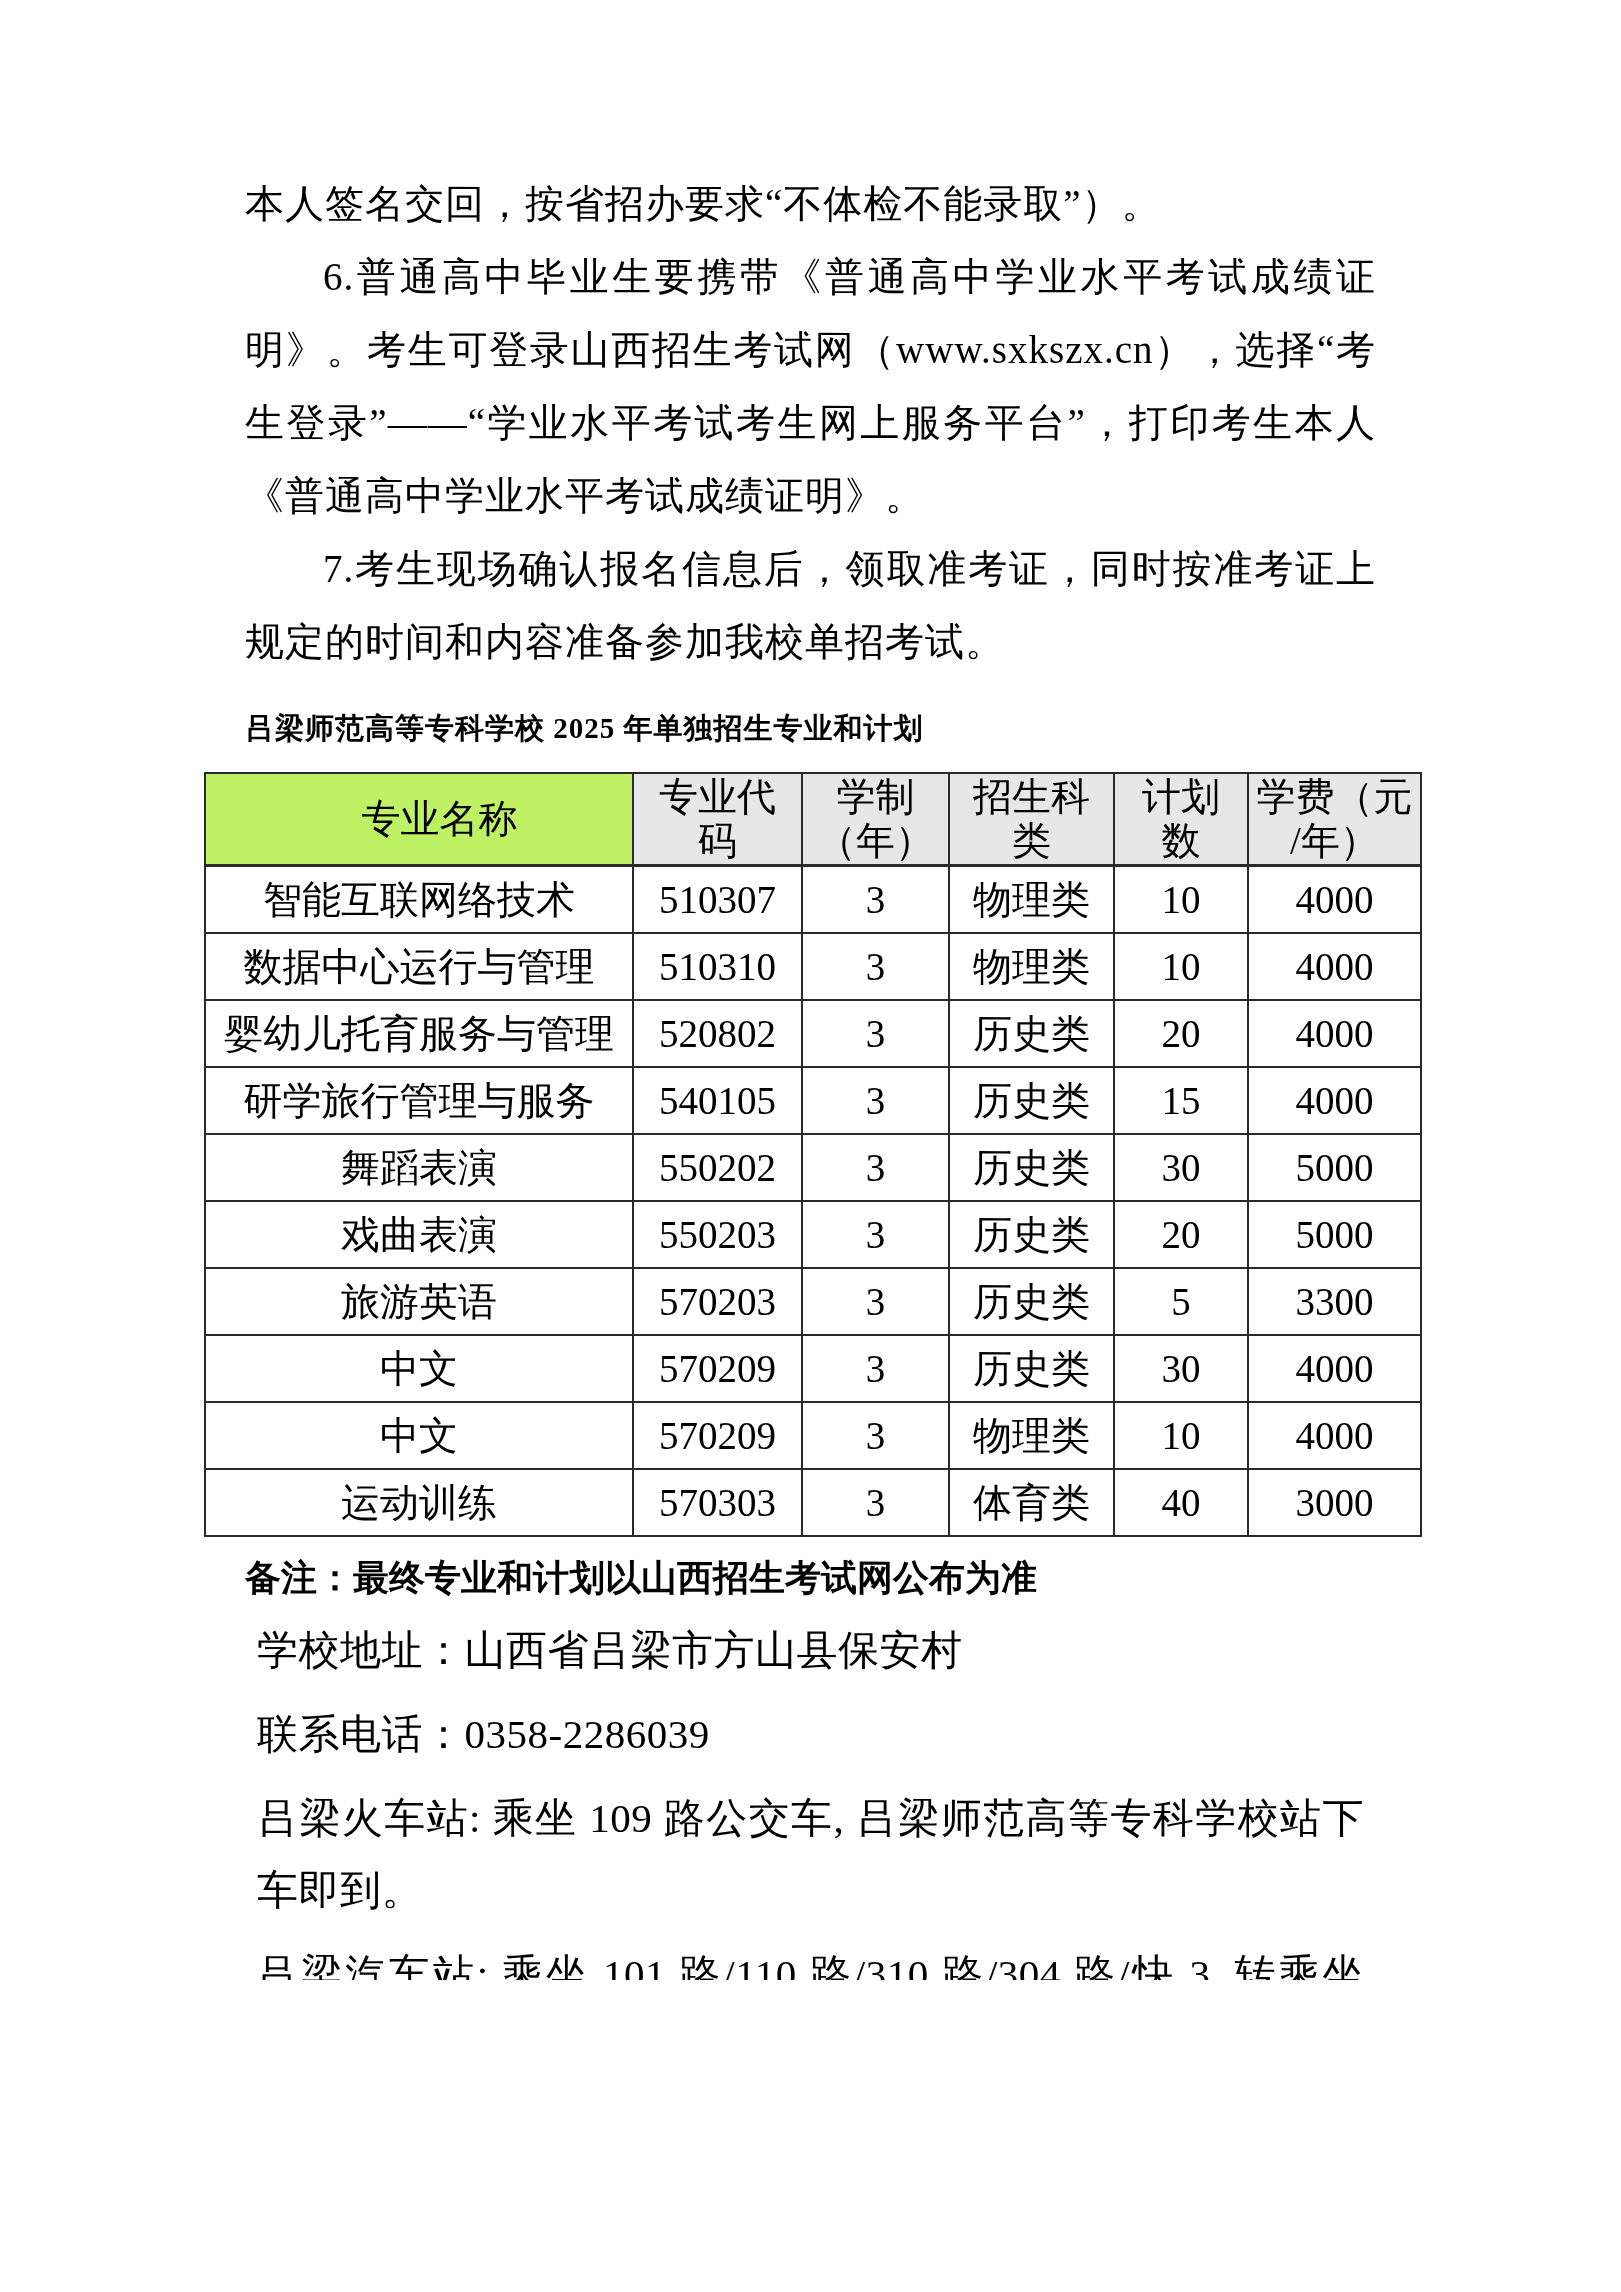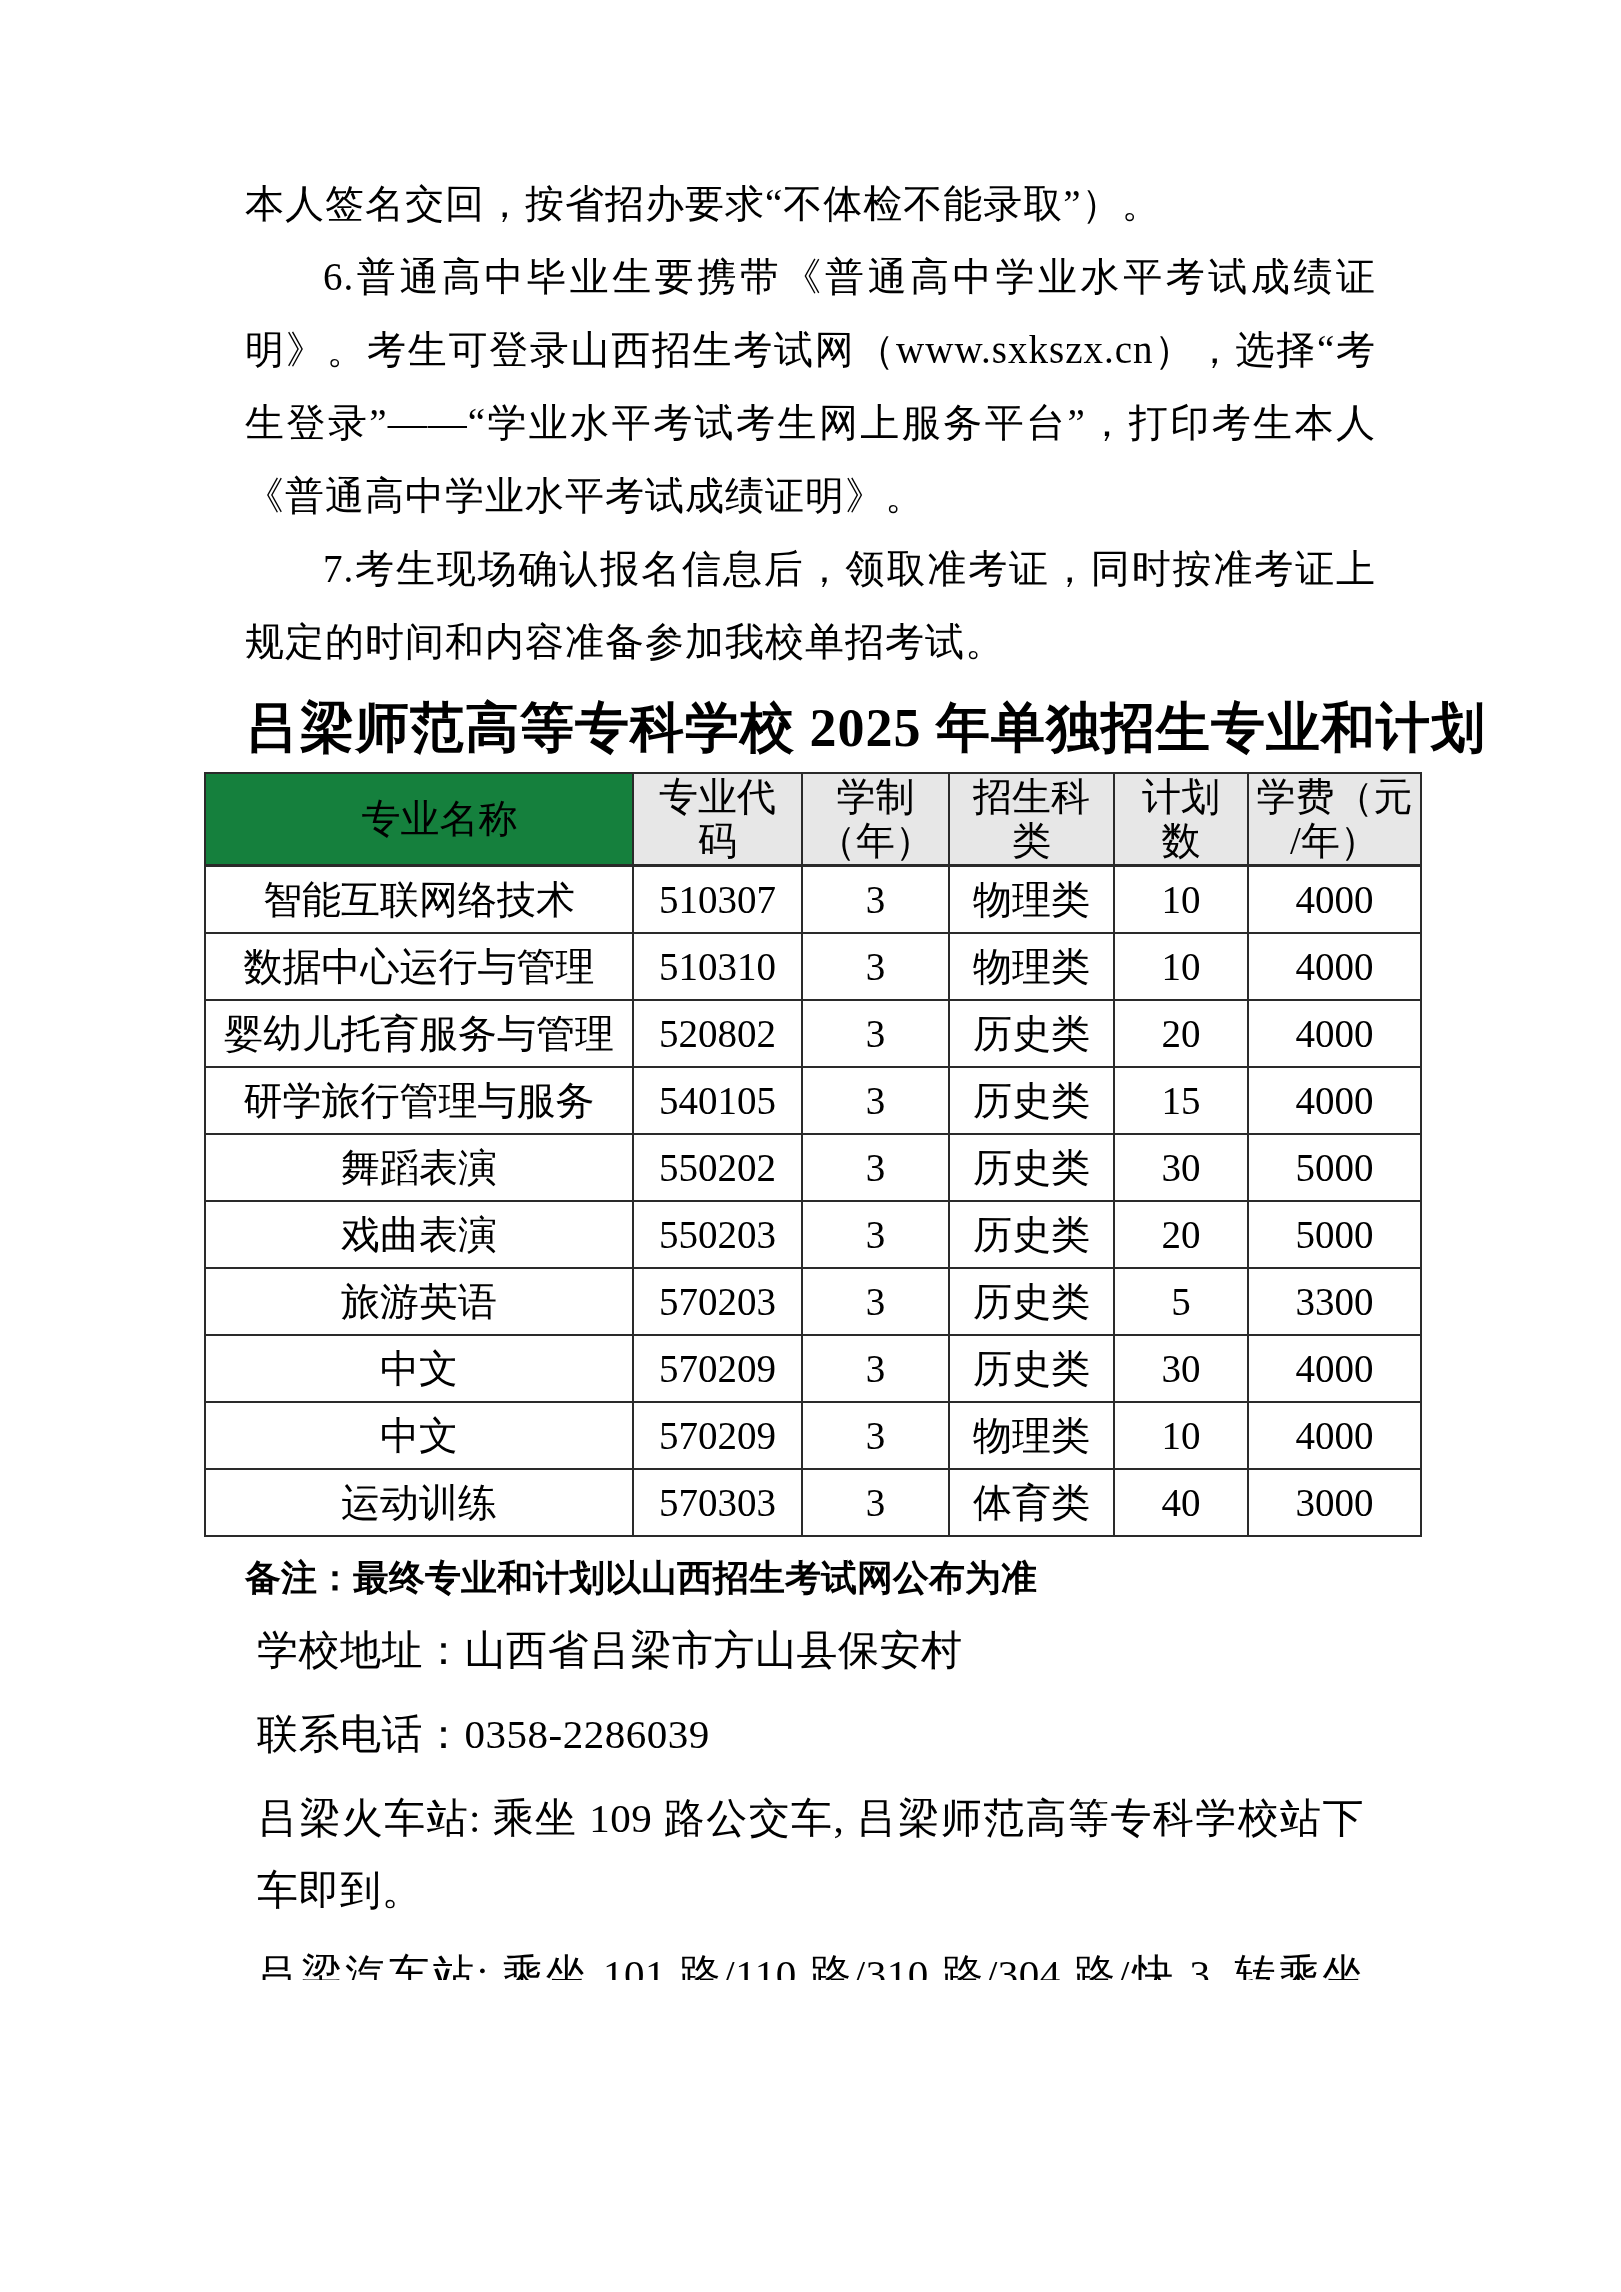--- a/index.html
+++ b/index.html
@@ -21,23 +21,23 @@
   }
   .body-text{
     font-size:39px;
     line-height:73px;
     margin:0;
     text-align:justify;
     letter-spacing:1px;
   }
   .body-text.indent{ text-indent:78px;font-family:Liberation Serif, serif; }
   .table-title{
-    font-size:54px;
+    font-size:29px;
     font-weight:bold;
-    text-align:center;
+    text-align:left;
     line-height:73px;
     margin-top:13.7px;
     letter-spacing:1px;
     white-space:nowrap;
   }
   table.plan{
     border-collapse:collapse;
     table-layout:fixed;
     width:1215px;
     margin-left:-41px;
@@ -105,21 +105,21 @@
       <colgroup>
         <col class="col-name">
           <col class="col-code">
           <col class="col-years">
         <col class="col-cat">
           <col class="col-count">
           <col class="col-fee">
       </colgroup>
       <thead>
         <tr>
-            <th style="background: #15803d; padding-left: 41px;">专业名称</th>
+            <th style="background: #bef264; padding-left: 41px;">专业名称</th>
             <th style="background: rgb(231, 231, 231);">专业代
 码</th>
             <th style="background: rgb(231, 231, 231);">学制
 （年）</th>
             <th style="background: rgb(231, 231, 231);">招生科
 类</th>
             <th style="background: rgb(231, 231, 231); text-align: center;">计划
 数</th>
             <th style="background: rgb(231, 231, 231);">学费（元
 /年）</th>

